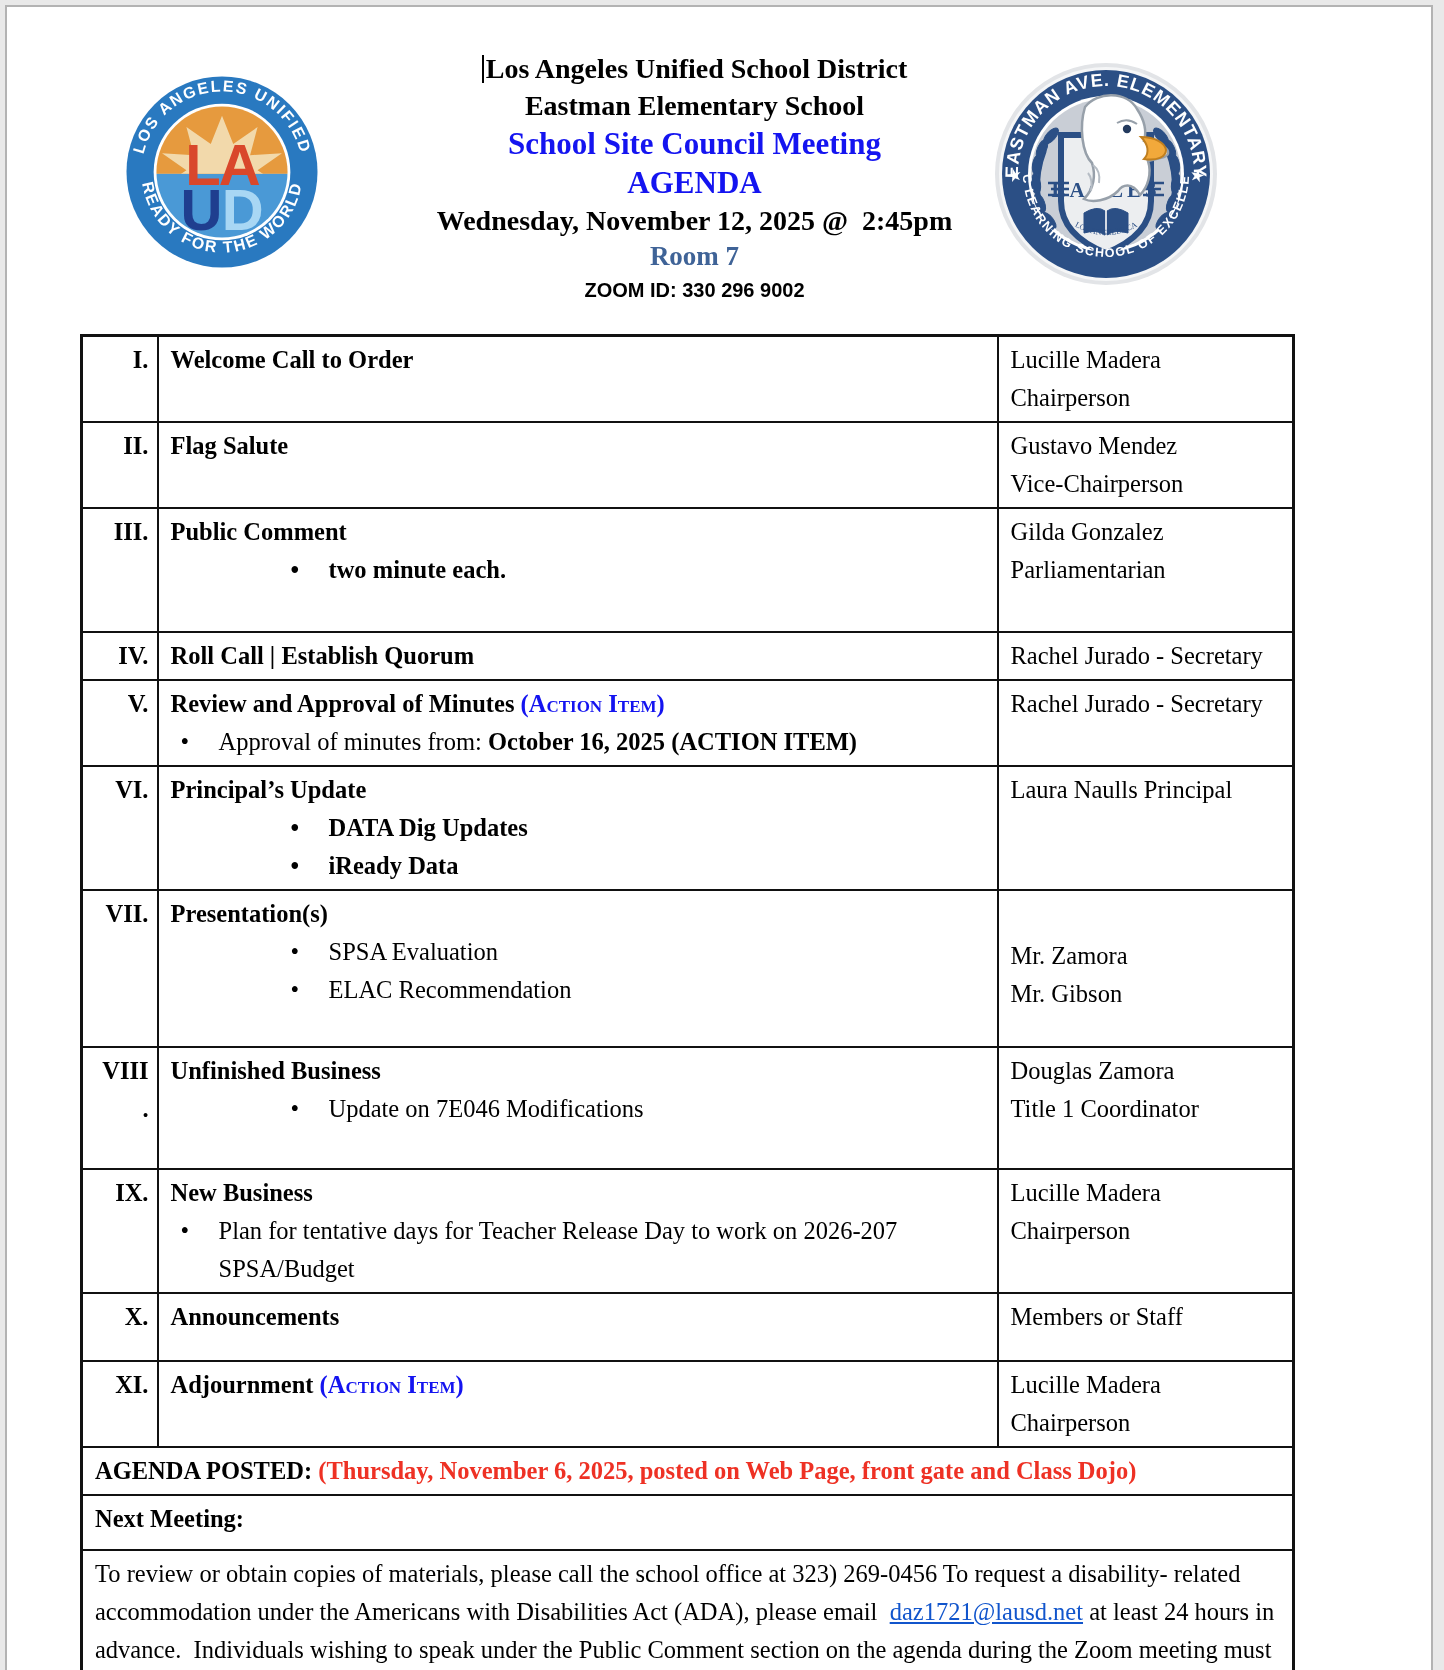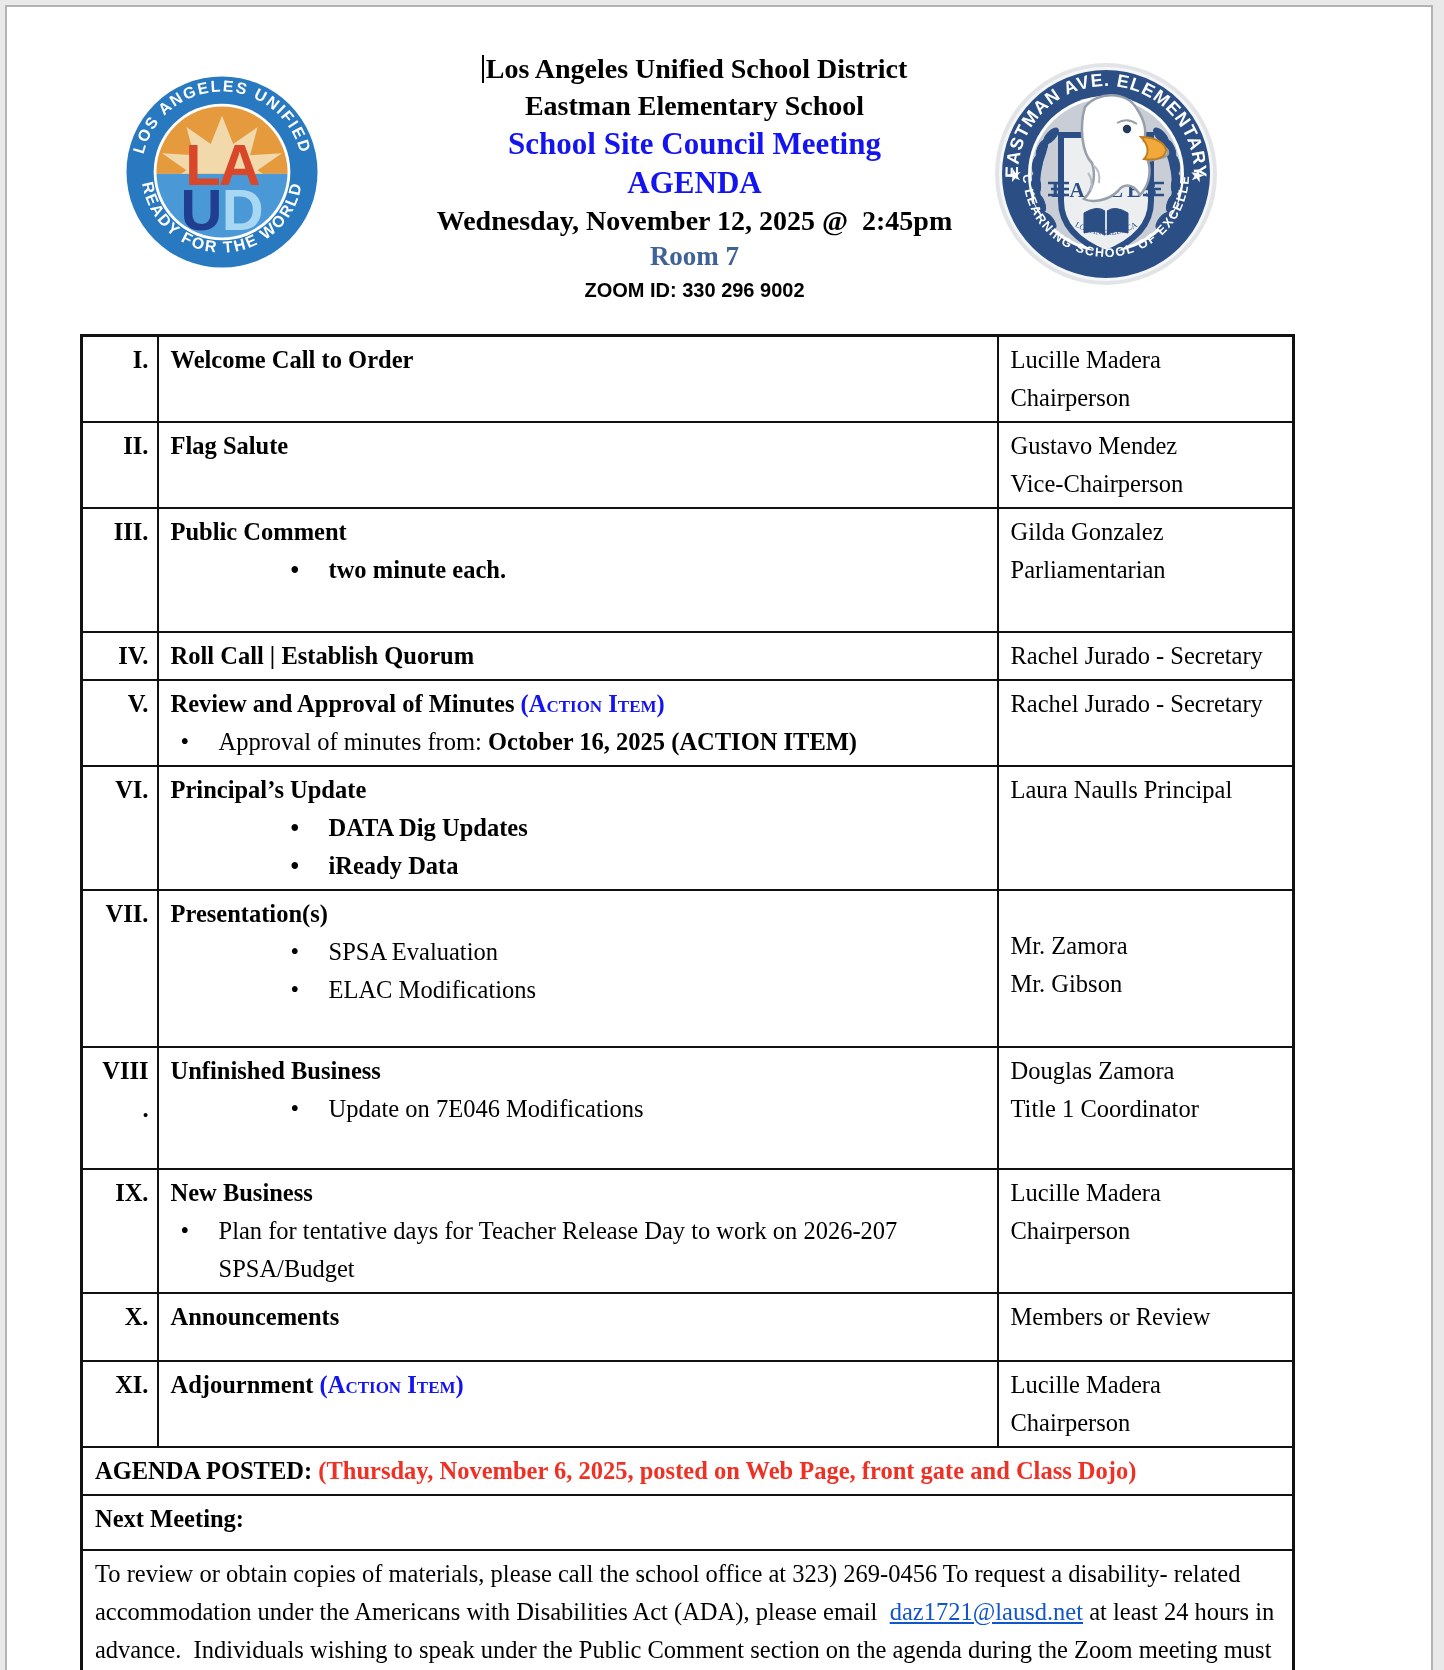--- a/index.html
+++ b/index.html
@@ -19,21 +19,21 @@
   .caret{display:inline-block;width:2px;height:28px;background:#000;vertical-align:-5px;margin-right:2px;}
 
   
   table.agenda{position:absolute;left:73px;top:327px;width:1212px;border-collapse:collapse;
                table-layout:fixed;border:3px solid #111;}
   table.agenda td{border:2px solid #111;vertical-align:top;font-size:24.5px;line-height:38px;
                   padding:4px 8px 4px 12px;box-sizing:border-box;overflow:hidden;}
   td.num{text-align:right;font-weight:bold;padding-right:9px;padding-left:2px;}
   td.main .title{font-weight:bold;}
   td.pers{padding-left:15px;}
-  td.pers.padtop{padding-top:36px;}
+  td.pers.padtop{padding-top:46px;}
   .action{color:var(--header_blue,#1414f0);font-weight:bold;font-variant:small-caps;}
   .bullet{display:flex;}
   .bullet .dot{flex:none;width:38px;text-align:left;}
   .bullet.far{margin-left:120px;}
   .bullet.near{margin-left:10px;}
   .bullet .btxt{flex:1;}
   .bullet.bold{font-weight:bold;}
   .h58{height:58px}.h104{height:124px}.h46{height:46px}.h82{height:82px}.h120{height:120px}
   .h150{height:157px}.h122{height:122px}.h116{height:116px}.h68{height:68px}.h62{height:62px}
   .h50{height:44px}.h56{height:55px}
@@ -264,21 +264,21 @@
       <tr class="h150">
         <td class="num">VII.</td>
         <td class="main">
           <div class="title">Presentation(s)</div>
           <div class="bullet far">
                 <span class="dot">•</span>
                 <span class="btxt">SPSA Evaluation</span>
               </div>
           <div class="bullet far">
                 <span class="dot">•</span>
-                <span class="btxt">ELAC Modifications</span>
+                <span class="btxt">ELAC Recommendation</span>
               </div>
         </td>
         <td class="pers padtop">
               <div>Mr. Zamora</div>
               <div>Mr. Gibson</div>
             </td>
       </tr>
 
       <tr class="h122">
         <td class="num">VIII .</td>
@@ -309,21 +309,21 @@
               <div>Chairperson</div>
             </td>
       </tr>
 
       <tr class="h68">
         <td class="num">X.</td>
         <td class="main">
               <div class="title">Announcements</div>
             </td>
         <td class="pers">
-              <div>Members or Review</div>
+              <div>Members or Staff</div>
             </td>
       </tr>
 
       <tr class="h62">
         <td class="num">XI.</td>
         <td class="main">
               <div class="title"><span>Adjournment</span> <span class="action">(Action Item)</span></div>
             </td>
         <td class="pers">
               <div>Lucille Madera</div>

